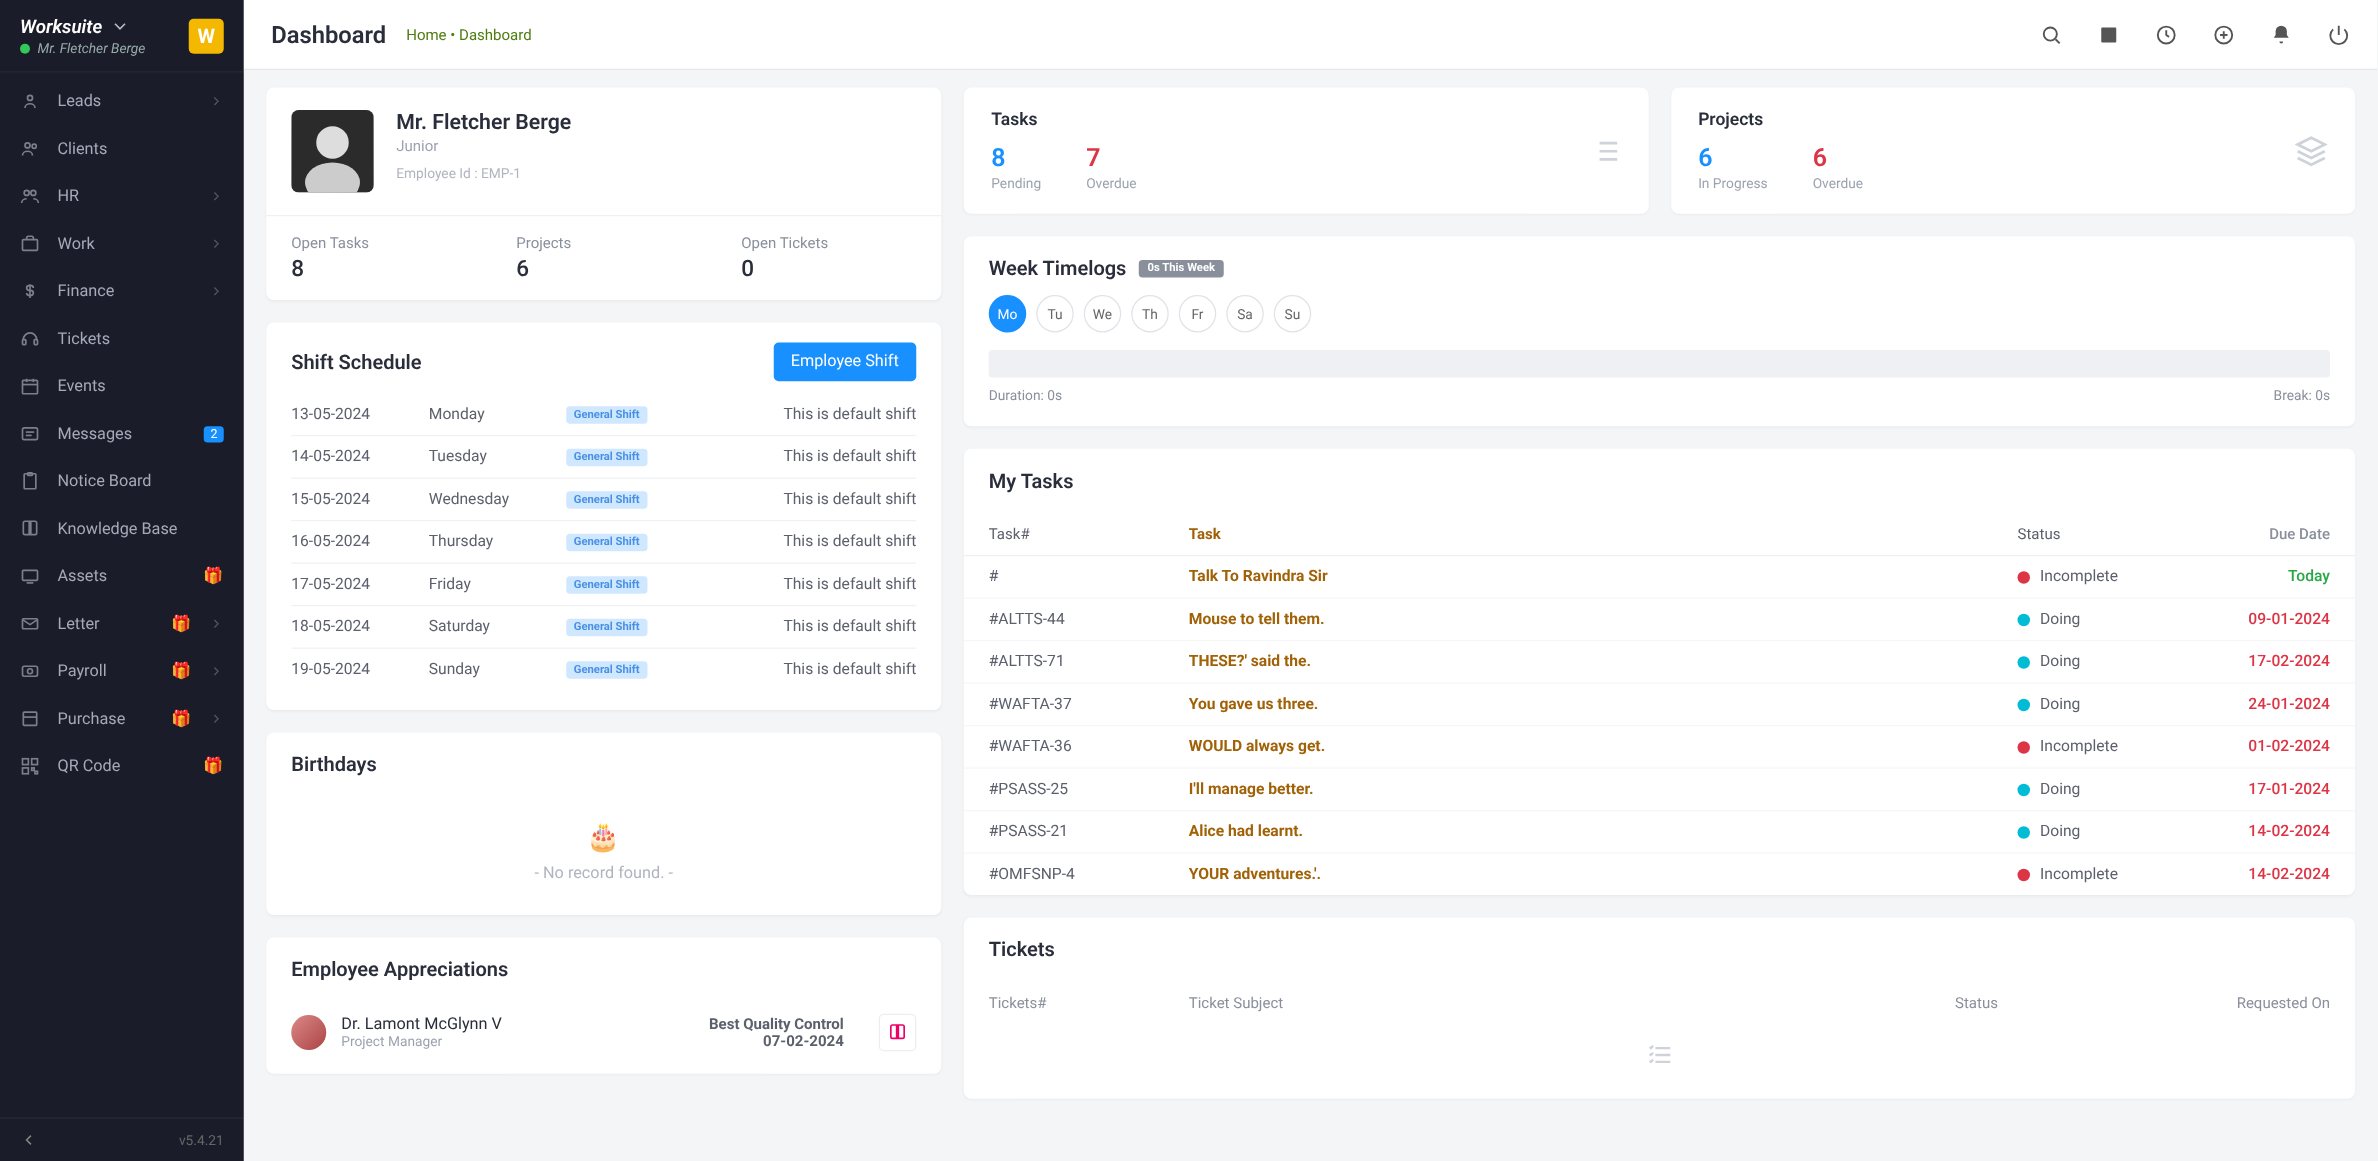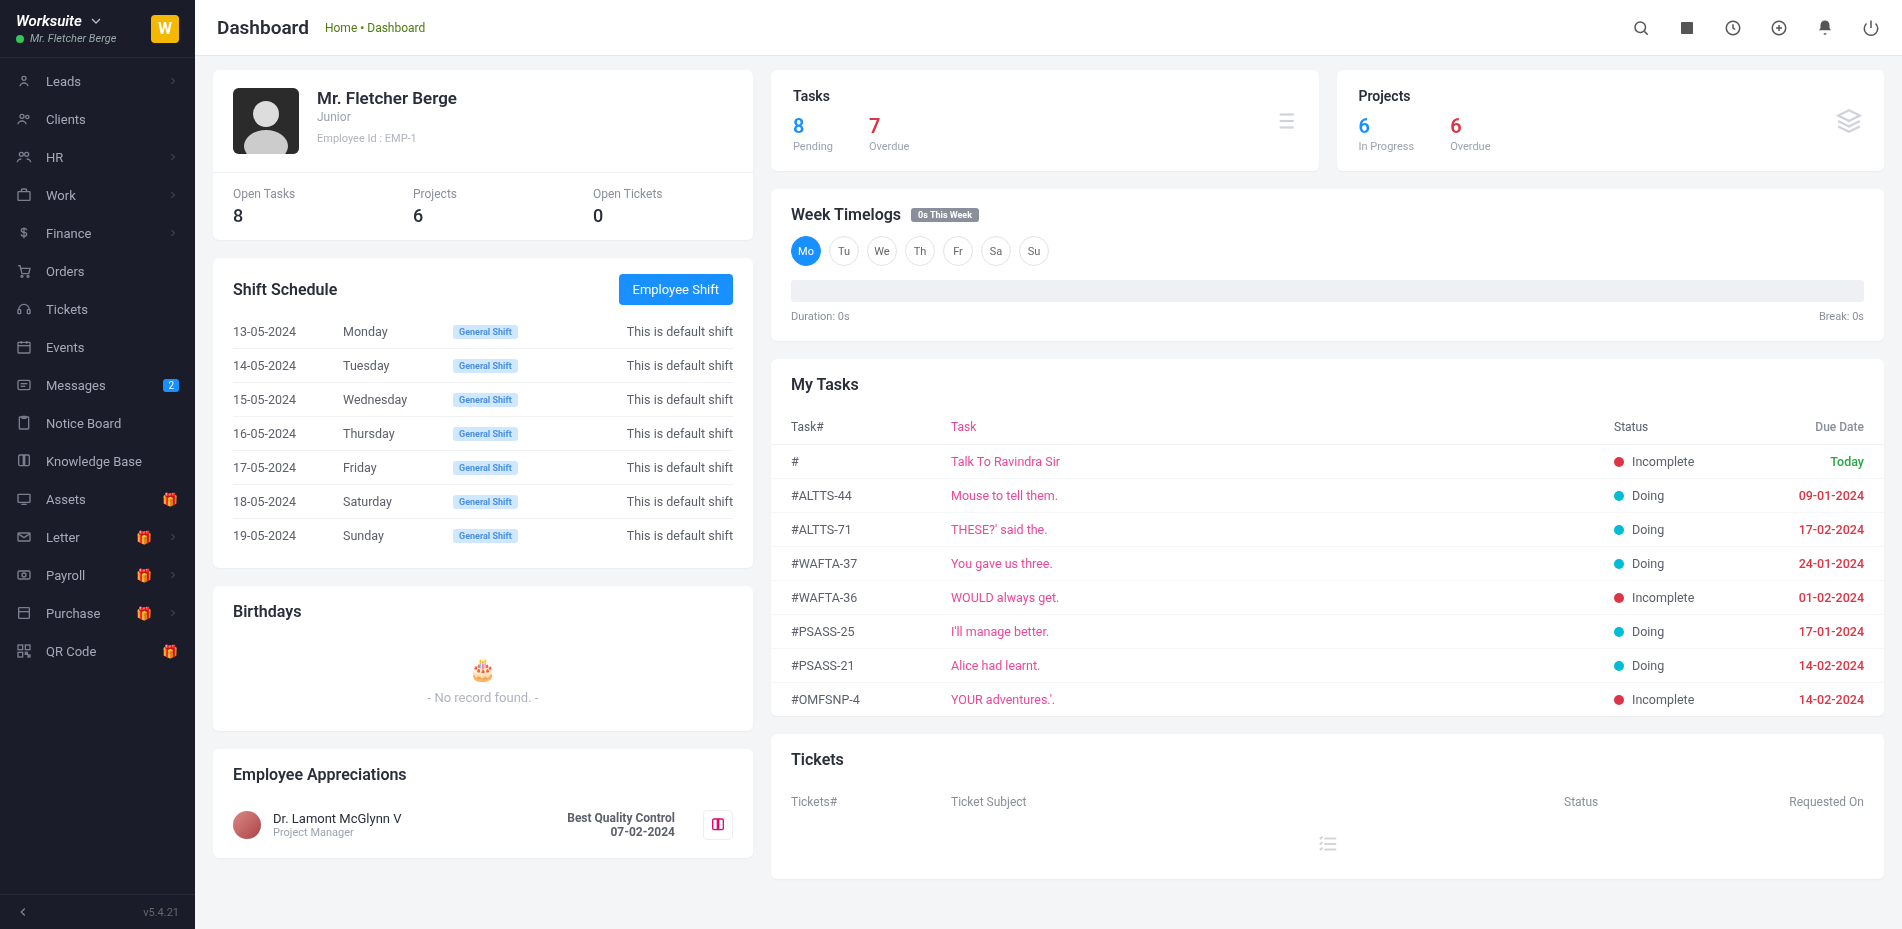--- a/index.html
+++ b/index.html
@@ -94,21 +94,21 @@
 .day-pill { width: 30px; height: 30px; border-radius: 50%; border: 1px solid #e1e3e8; display: flex; align-items: center; justify-content: center; font-size: 11px; color: #666; cursor: pointer; background:#fff; }
 .day-pill.active { background: #1890ff; color: #fff; border-color: #1890ff; }
 .progress-bar { height: 22px; background: #eef0f3; border-radius: 3px; margin: 0 20px; }
 .timelog-meta { display: flex; justify-content: space-between; padding: 8px 20px 18px; font-size: 11px; color: #8a8f9c; }
 
 
 .table-head { display: flex; padding: 10px 20px; font-size: 12px; color: #8a8f9c; border-bottom: 1px solid #eef0f2; }
 .table-row { display: flex; align-items: center; padding: 9px 20px; font-size: 12.5px; border-bottom: 1px solid #f5f6f8; }
 .table-row:last-child { border-bottom: none; }
 .c-task { width: 160px; color: #5c606c; }
-.c-name { flex: 1; color: #ec4899; font-weight: 400; }
+.c-name { flex: 1; color: #a16207; font-weight: 700; }
 .c-status { width: 150px; display: flex; align-items: center; gap: 8px; color: #5c606c; }
 .status-dot { width: 10px; height: 10px; border-radius: 50%; }
 .dot-red { background: #dc3545; }
 .dot-blue { background: #00bcd4; }
 .c-due { width: 100px; text-align: right; font-weight: 500; }
 .due-green { color: #28a745; }
 .due-red { color: #dc3545; }
 
 
 .tix-head { display: flex; padding: 10px 20px 18px; font-size: 12px; color: #8a8f9c; }
@@ -204,31 +204,20 @@
               <path d="M16 8c0-2-2-3-4-3s-4 1-4 3 2 3 4 3 4 1 4 3-2 3-4 3-4-1-4-3"></path>
             </svg>
           </span>
     <span class="nav-label">Finance</span>
 
     <span class="nav-chevron">
             <svg viewBox="0 0 24 24" width="12" height="12" fill="none" stroke="currentColor" stroke-width="2">
               <polyline points="9 18 15 12 9 6"></polyline>
             </svg>
           </span>
-  </div>
-        <div class="nav-item">
-    <span class="nav-icon">
-            <svg viewBox="0 0 24 24" fill="none" stroke="currentColor" stroke-width="2">
-              <circle cx="9" cy="20" r="1.5"></circle>
-              <circle cx="18" cy="20" r="1.5"></circle>
-              <path d="M3 4h3l3 12h10l2-8H7"></path>
-            </svg>
-          </span>
-    <span class="nav-label">Orders</span>
-
   </div>
         <div class="nav-item">
     <span class="nav-icon">
             <svg viewBox="0 0 24 24" fill="none" stroke="currentColor" stroke-width="2">
               <path d="M4 13a8 8 0 1 1 16 0"></path>
               <rect x="3" y="13" width="4" height="6" rx="1"></rect>
               <rect x="17" y="13" width="4" height="6" rx="1"></rect>
             </svg>
           </span>
     <span class="nav-label">Tickets</span>

